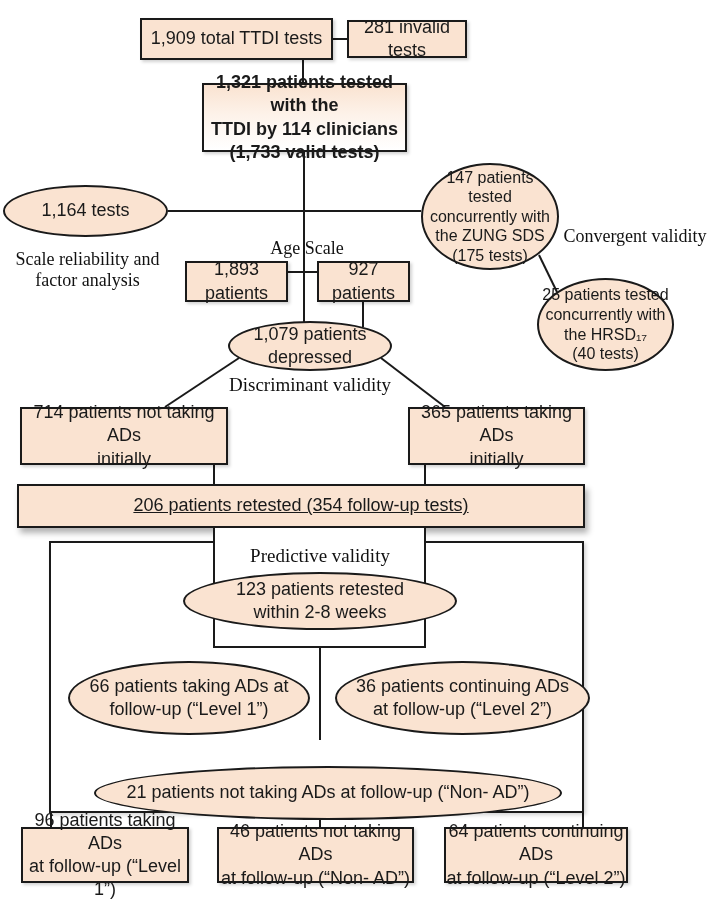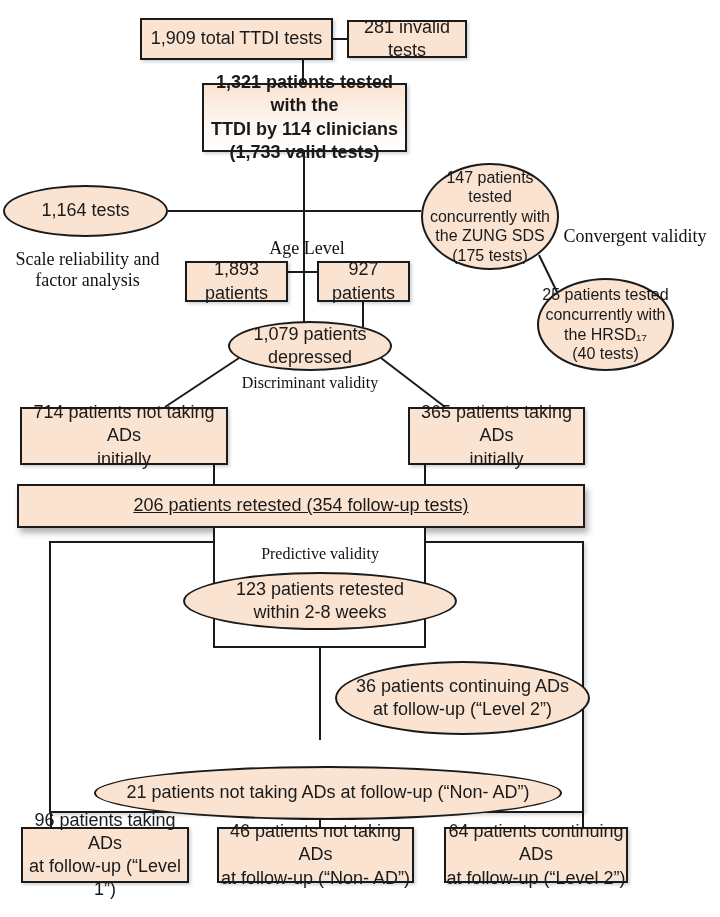--- a/index.html
+++ b/index.html
@@ -40,21 +40,21 @@
     border-right:2px solid var(--node-border);
     border-bottom:2px solid var(--node-border);
     background:#ffffff;
   }
   .dlabel{
     position:absolute;
     font-family:"Liberation Serif","DejaVu Serif",serif;
     font-size:18px;line-height:1.15;color:#111;
     text-align:center;white-space:pre-line;
   }
-  .dlabel.big{font-size:16px;}
+  .dlabel.big{font-size:19px;}
 </style>
 </head>
 <body>
 
 <div class="canvas">
 
   <svg class="lines" viewBox="0 0 720 917" xmlns="http://www.w3.org/2000/svg">
     <line x1="333" y1="39" x2="347" y2="39"></line>
     <line x1="303" y1="60" x2="303" y2="83"></line>
     <line x1="304" y1="152" x2="304" y2="323"></line>
@@ -111,21 +111,21 @@
 
   <div class="dlabel" style="left:550px;top:226px;width:170px">Convergent validity</div>
 
   <div class="node ellipse small" style="left:537px;top:278px;width:137px;height:93px">
     <span>25 patients tested
 concurrently with
 the HRSD₁₇
 (40 tests)</span>
   </div>
 
-  <div class="dlabel" style="left:255px;top:238px;width:104px">Age Level</div>
+  <div class="dlabel" style="left:255px;top:238px;width:104px">Age Scale</div>
 
   <div class="node box" style="left:185px;top:261px;width:103px;height:41px">
     <span>1,893 patients</span>
   </div>
 
   <div class="node box" style="left:317px;top:261px;width:93px;height:41px">
     <span>927 patients</span>
   </div>
 
   <div class="node ellipse" style="left:228px;top:321px;width:164px;height:50px">
@@ -145,20 +145,24 @@
 initially</span>
   </div>
 
   <div class="dlabel big" style="left:218px;top:545px;width:204px">Predictive validity</div>
 
   <div class="node ellipse" style="left:183px;top:572px;width:274px;height:58px">
     <span>123 patients retested
 within 2-8 weeks</span>
   </div>
 
+  <div class="node ellipse" style="left:68px;top:661px;width:242px;height:74px">
+    <span>66 patients taking ADs at
+follow-up (“Level 1”)</span>
+  </div>
 
   <div class="node ellipse" style="left:335px;top:661px;width:255px;height:74px">
     <span>36 patients continuing ADs
 at follow-up (“Level 2”)</span>
   </div>
 
   <div class="node ellipse" style="left:94px;top:766px;width:468px;height:54px">
     <span>21 patients not taking ADs at follow-up (“Non- AD”)</span>
   </div>
 

